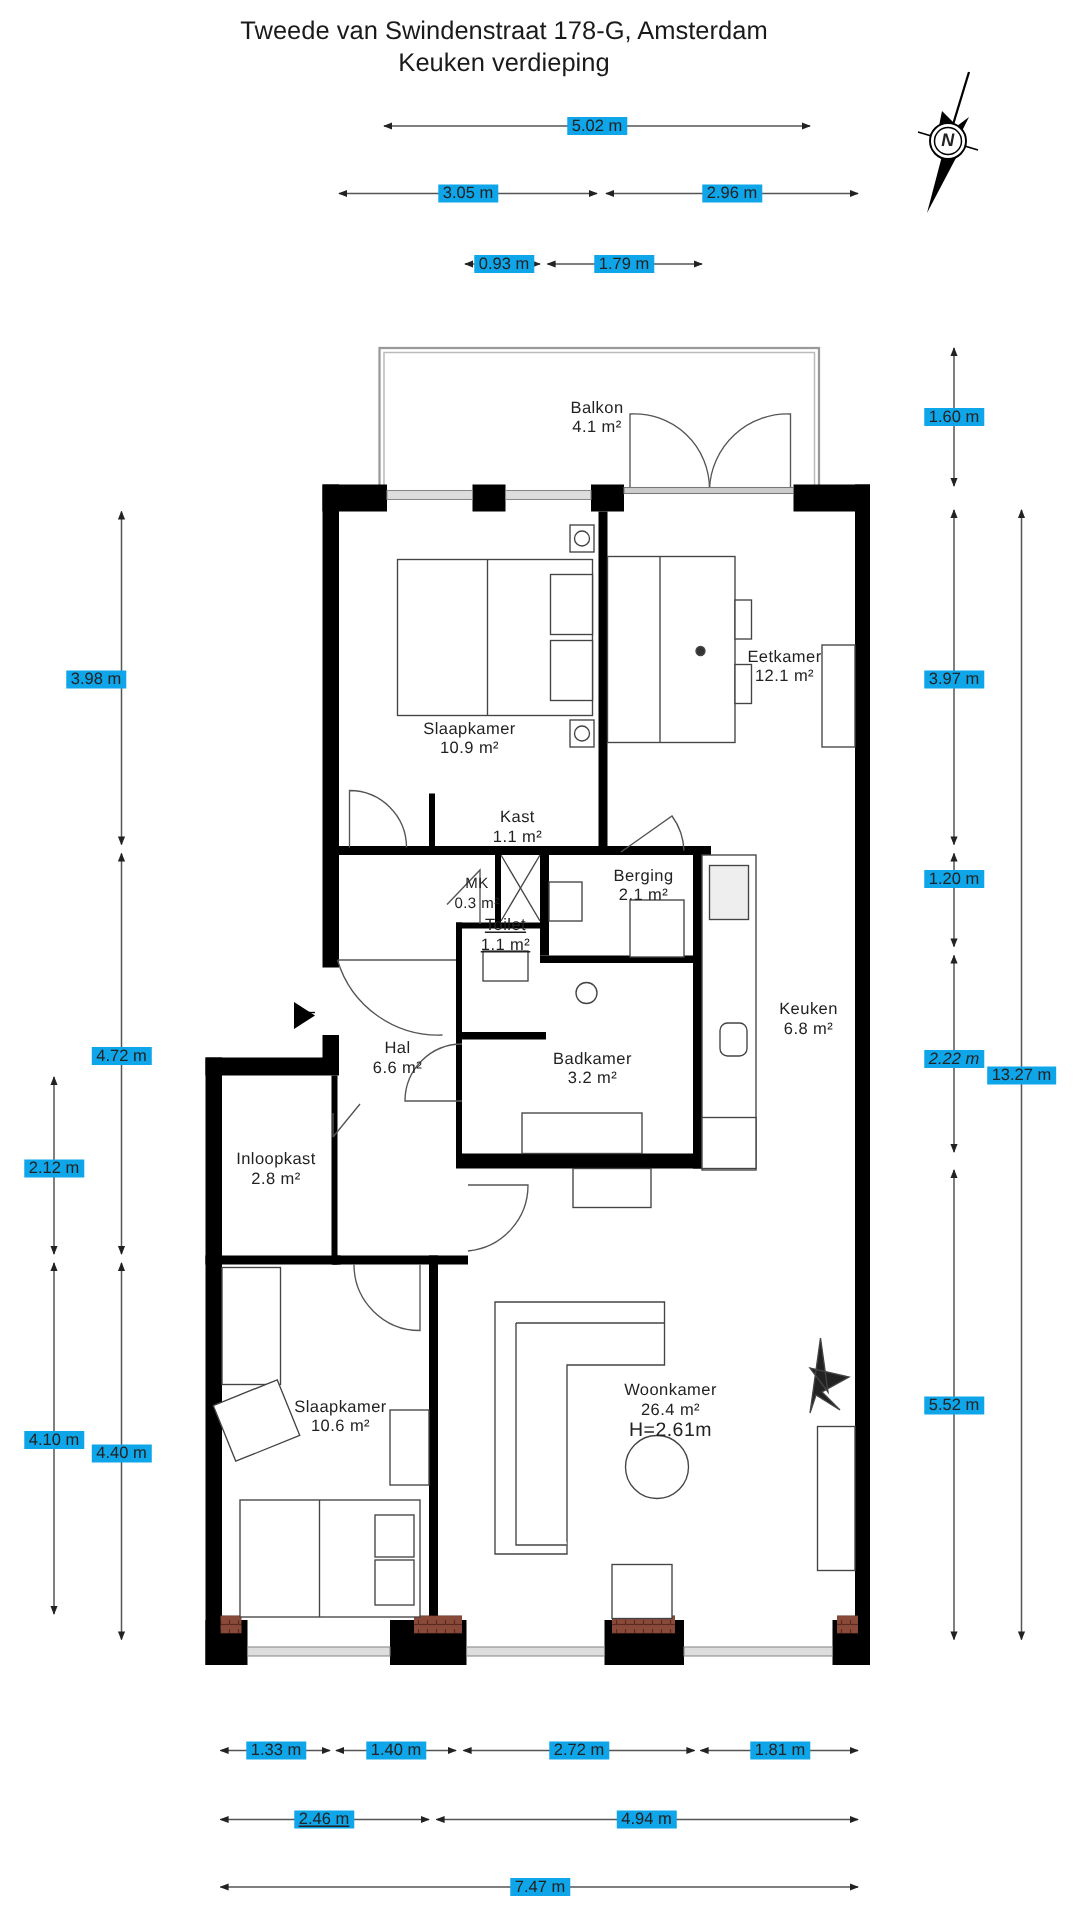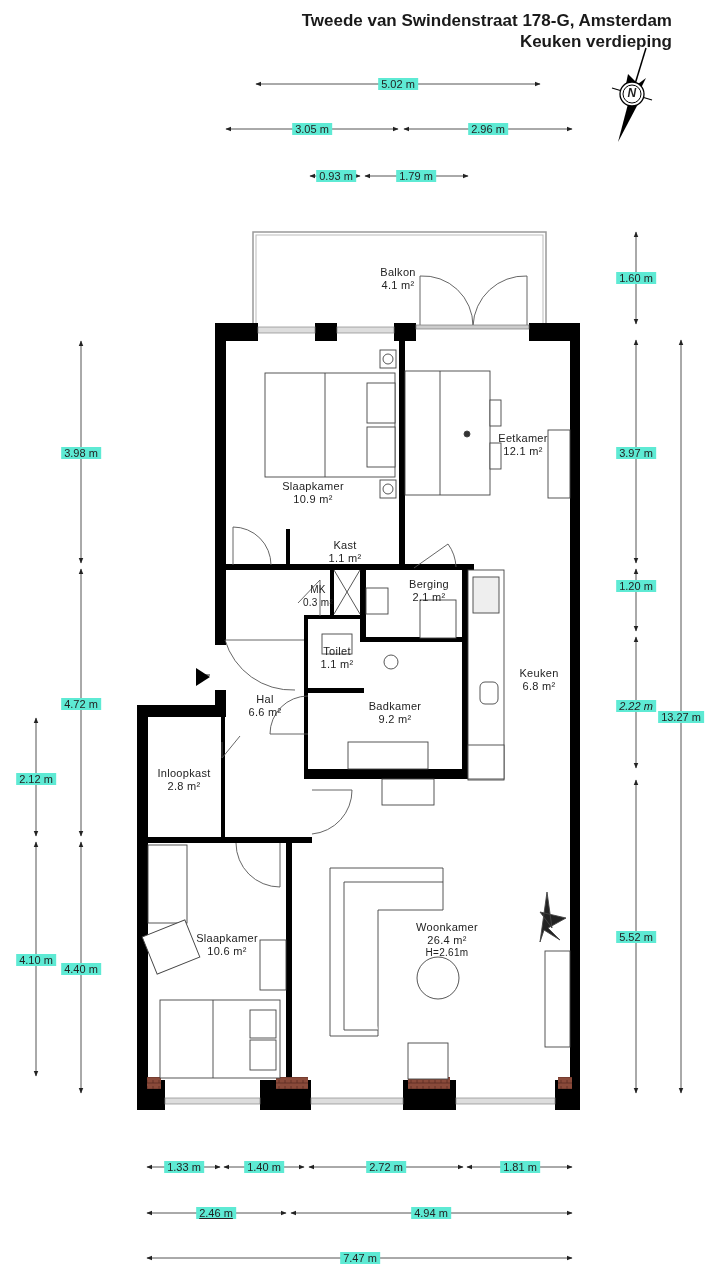--- a/index.html
+++ b/index.html
@@ -1,24 +1,24 @@
 <!DOCTYPE html>
 <html><head>
 <meta charset="utf-8">
 <style>
   html, body { margin:0; padding:0; background:#ffffff; }
   body { width:720px; height:1280px; position:relative; overflow:hidden; font-family:"Liberation Sans", sans-serif; color:#1a1a1a; }
-  .title { position:absolute; left:0; width:672px; text-align:right; font-weight:bold; font-size:17px; line-height:20px; }
+  .title { position:absolute; left:0; width:672px; text-align:center; font-weight:normal; font-size:17px; line-height:20px; }
   #t1 { top:11px; }
   #t2 { top:32px; }
   svg.plan { position:absolute; left:0; top:0; }
   .lbl { position:absolute; font-size:11px; line-height:13px; text-align:center; white-space:nowrap; transform:translateX(-50%); color:#222; letter-spacing:0.3px; }
   .lbl .a { display:block; }
-  .lbl .h { display:block; font-size:10px; line-height:11px; }
-  .dim { position:absolute; font-size:11px; line-height:12px; background:#5eead4; padding:0 3px; white-space:nowrap; transform:translate(-50%,-50%); color:#222; }
+  .lbl .h { display:block; font-size:13px; line-height:11px; }
+  .dim { position:absolute; font-size:11px; line-height:12px; background:#0ea5e9; padding:0 3px; white-space:nowrap; transform:translate(-50%,-50%); color:#222; }
 </style>
 </head>
 <body>
 
 <div id="t1" class="title">Tweede van Swindenstraat 178-G, Amsterdam</div>
 <div id="t2" class="title">Keuken verdieping</div>
 
 <svg class="plan" width="720" height="1280" viewBox="0 0 720 1280">
   <defs>
     <marker id="ar" viewBox="0 0 10 10" refX="9" refY="5" markerWidth="6" markerHeight="6" orient="auto-start-reverse">
@@ -218,35 +218,35 @@
     <span class="a">1.1 m²</span>
   </div>
 <div class="lbl" style="left:318px;top:583px;font-size:10px;">
     <span class="a">MK</span>
     <span class="a">0.3 m²</span>
   </div>
 <div class="lbl" style="left:429px;top:578px;">
     <span class="a">Berging</span>
     <span class="a">2.1 m²</span>
   </div>
-<div class="lbl" style="left:337px;top:645px;">
+<div class="lbl" style="left:337px;top:611px;text-decoration:underline;">
     <span class="a">Toilet</span>
     <span class="a">1.1 m²</span>
   </div>
 <div class="lbl" style="left:539px;top:667px;">
     <span class="a">Keuken</span>
     <span class="a">6.8 m²</span>
   </div>
 <div class="lbl" style="left:265px;top:693px;">
     <span class="a">Hal</span>
     <span class="a">6.6 m²</span>
   </div>
 <div class="lbl" style="left:395px;top:700px;">
     <span class="a">Badkamer</span>
-    <span class="a">9.2 m²</span>
+    <span class="a">3.2 m²</span>
   </div>
 <div class="lbl" style="left:184px;top:767px;">
     <span class="a">Inloopkast</span>
     <span class="a">2.8 m²</span>
   </div>
 <div class="lbl" style="left:227px;top:932px;">
     <span class="a">Slaapkamer</span>
     <span class="a">10.6 m²</span>
   </div>
 <div class="lbl" style="left:447px;top:921px;">
@@ -262,21 +262,21 @@
 <div class="dim" style="left:416px;top:176px;">1.79 m</div>
 
 <div class="dim" style="left:184px;top:1167px;">1.33 m</div>
 <div class="dim" style="left:264px;top:1167px;">1.40 m</div>
 <div class="dim" style="left:386px;top:1167px;">2.72 m</div>
 <div class="dim" style="left:520px;top:1167px;">1.81 m</div>
 <div class="dim" style="left:216px;top:1213px;text-decoration:underline;">2.46 m</div>
 <div class="dim" style="left:431px;top:1213px;">4.94 m</div>
 <div class="dim" style="left:360px;top:1258px;">7.47 m</div>
 
-<div class="dim" style="left:81px;top:453px;">3.98 m</div>
+<div class="dim" style="left:64px;top:453px;">3.98 m</div>
 <div class="dim" style="left:81px;top:704px;">4.72 m</div>
 <div class="dim" style="left:36px;top:779px;">2.12 m</div>
 <div class="dim" style="left:36px;top:960px;">4.10 m</div>
 <div class="dim" style="left:81px;top:969px;">4.40 m</div>
 
 <div class="dim" style="left:636px;top:278px;">1.60 m</div>
 <div class="dim" style="left:636px;top:453px;">3.97 m</div>
 <div class="dim" style="left:636px;top:586px;">1.20 m</div>
 <div class="dim" style="left:636px;top:706px;font-style:italic;">2.22 m</div>
 <div class="dim" style="left:636px;top:937px;">5.52 m</div>

